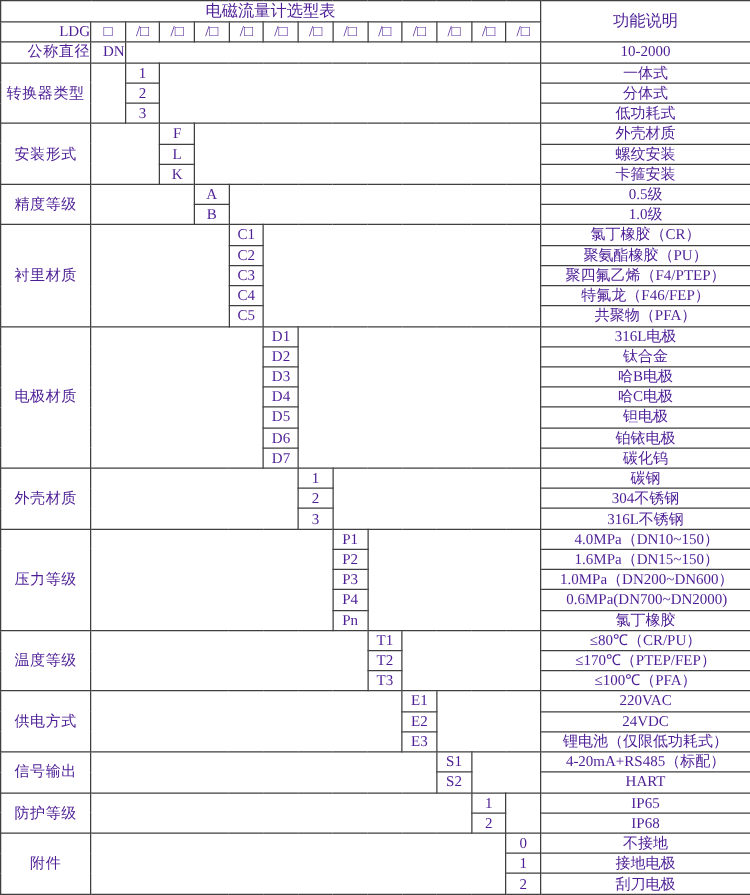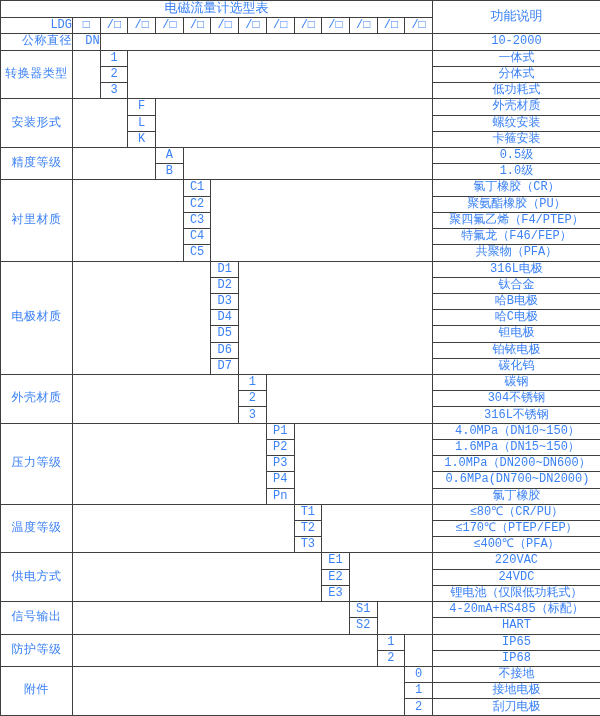--- a/index.html
+++ b/index.html
@@ -1,22 +1,22 @@
 <!DOCTYPE html>
 <html><head>
 <meta charset="utf-8">
 <style>
   html,body{margin:0;padding:0;background:#ffffff;}
   #page{width:600px;height:716px;background:#ffffff;overflow:hidden;}
   table{
     border-collapse:collapse;
     table-layout:fixed;
     width:600px;height:716px;
-    font-family:Liberation Mono, monospace;
-    font-size:12px;color:#3b82f6;
+    font-family:Liberation Serif, serif;
+    font-size:12px;color:#4c1d95;
   }
   td{
     border:1px solid #3f3f3f;
     padding:0;
     text-align:center;
     vertical-align:middle;
     overflow:hidden;
     white-space:nowrap;
     line-height:1.1;
   }
@@ -215,21 +215,21 @@
           <td class="code">T1</td>
           <td class="empty" rowspan="3" colspan="4"></td>
           <td class="fn">≤80℃（CR/PU）</td>
         </tr>
         <tr class="r">
           <td class="code">T2</td>
           <td class="fn">≤170℃（PTEP/FEP）</td>
         </tr>
         <tr class="r">
           <td class="code">T3</td>
-          <td class="fn">≤400℃（PFA）</td>
+          <td class="fn">≤100℃（PFA）</td>
         </tr>
         <tr class="r">
           <td class="lbl" rowspan="3">供电方式</td>
           <td class="empty" rowspan="3" colspan="9"></td>
           <td class="code">E1</td>
           <td class="empty" rowspan="3" colspan="3"></td>
           <td class="fn">220VAC</td>
         </tr>
         <tr class="r">
           <td class="code">E2</td>

